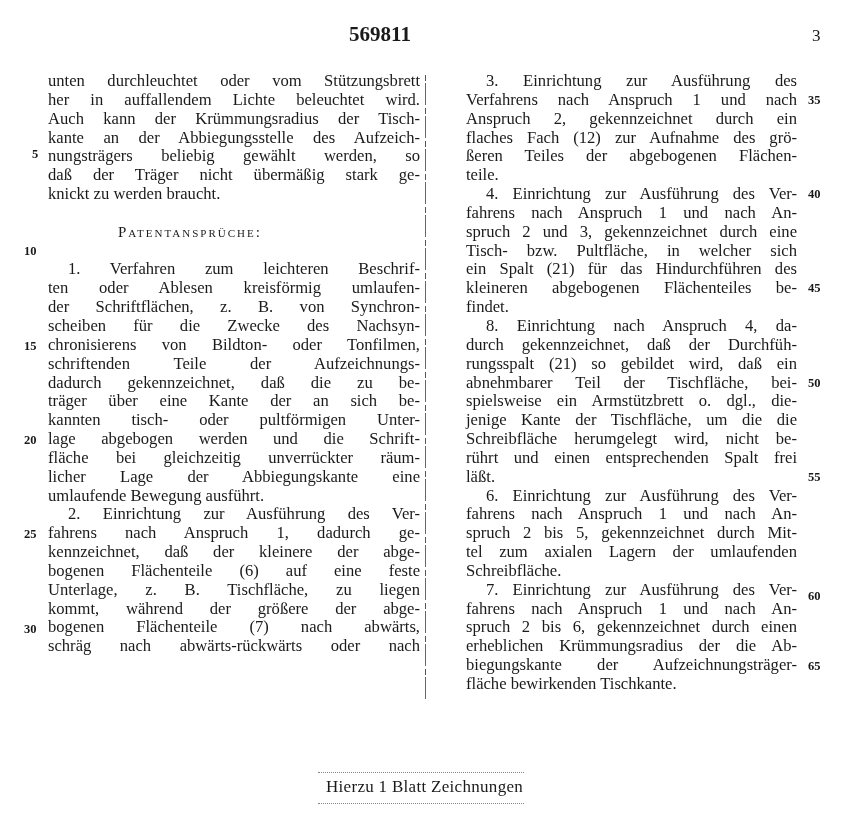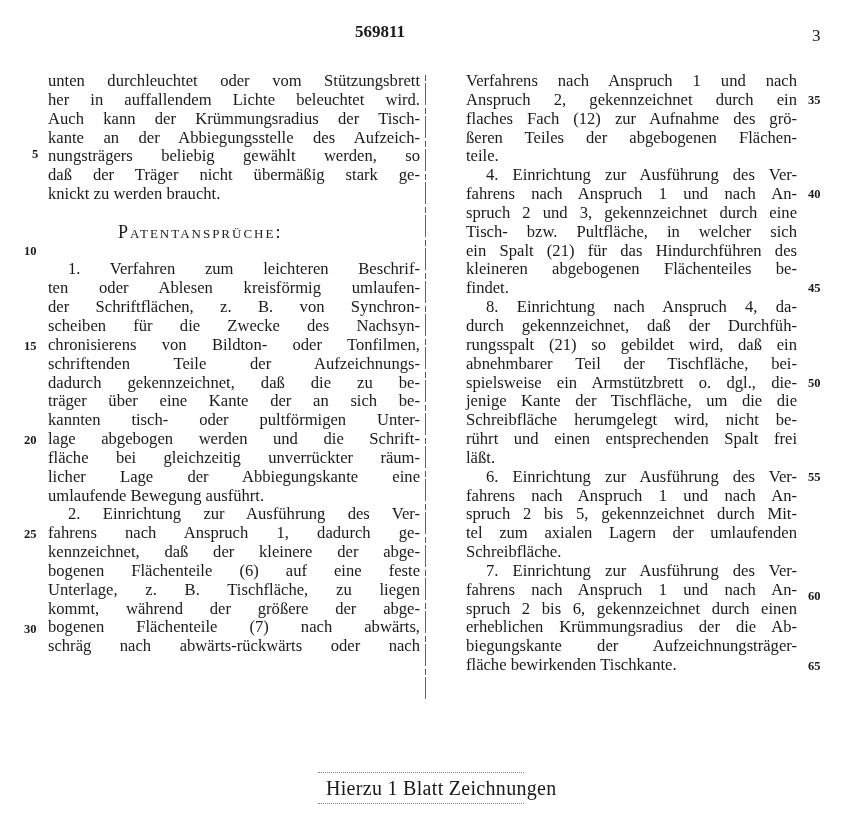--- a/index.html
+++ b/index.html
@@ -1,34 +1,34 @@
 <!DOCTYPE html>
 <html><head>
 <meta charset="utf-8">
 <style>
   html, body { margin: 0; padding: 0; background: #ffffff; }
   body { width: 850px; height: 830px; position: relative; overflow: hidden;
          font-family: "DejaVu Serif", "Liberation Serif", serif; color: #1a1a1a; }
   .header-num { position: absolute; top: 22px; left: 0; width: 760px; text-align: center;
-         font-family: "Liberation Serif", serif; font-weight: bold; font-size: 17px; letter-spacing: 0px; }
+         font-family: "Liberation Serif", serif; font-weight: bold; font-size: 21px; letter-spacing: 0px; }
   .page-num { position: absolute; top: 26px; left: 812px; font-family: "Liberation Serif", serif; font-size: 17px; }
   .col { position: absolute; top: 72px; font-family: "Liberation Serif", serif; font-size: 16.6px; line-height: 18.85px; }
   .col-left { left: 48px; width: 372px; }
   .col-right { left: 466px; width: 331px; }
   .line { display: block; white-space: nowrap; text-align: justify; text-align-last: justify; height: 18.85px; overflow: visible; }
   .line.last { text-align-last: left; }
   .line.indent { padding-left: 20px; }
   .blank { display: block; height: 18.85px; }
-  .heading { display: block; height: 18.85px; padding-left: 70px; font-variant: small-caps; letter-spacing: 2px; font-size: 18px; text-align: left; }
+  .heading { display: block; height: 18.85px; padding-left: 70px; font-variant: small-caps; letter-spacing: 2px; font-size: 15px; text-align: left; }
   .divider { position: absolute; left: 425px; top: 75px; width: 1px; height: 625px;
              background: repeating-linear-gradient(to bottom, #555 0 6px, transparent 6px 8px, #666 8px 30px, transparent 30px 33px); }
   .margin-num { position: absolute; font-family: "Liberation Serif", serif; font-weight: bold; font-size: 12.5px; }
   .footer-box { position: absolute; top: 772px; left: 318px; width: 206px; height: 30px;
              border-top: 1px dotted #888; border-bottom: 1px dotted #888; }
-  .footer-text { position: absolute; top: 777px; left: 326px; font-family: "Liberation Serif", serif; font-size: 20px; letter-spacing: 0.3px; }
+  .footer-text { position: absolute; top: 777px; left: 326px; font-family: "Liberation Serif", serif; font-size: 17px; letter-spacing: 0.3px; }
 </style>
 </head>
 <body>
 
 <div class="header-num">569811</div>
 <div class="page-num">3</div>
 
 <div class="col col-left">
   <div>
     <span class="line">unten durchleuchtet oder vom Stützungsbrett</span>
@@ -73,20 +73,21 @@
 <div class="margin-num" style="left:24px; top:244px;">10</div>
 <div class="margin-num" style="left:24px; top:339px;">15</div>
 <div class="margin-num" style="left:24px; top:433px;">20</div>
 <div class="margin-num" style="left:24px; top:527px;">25</div>
 <div class="margin-num" style="left:24px; top:622px;">30</div>
 
 <div class="divider"></div>
 
 <div class="col col-right">
   <div>
+    <span class="line indent">3. Einrichtung zur Ausführung des</span>
     <span class="line">Verfahrens nach Anspruch 1 und nach</span>
     <span class="line">Anspruch 2, gekennzeichnet durch ein</span>
     <span class="line">flaches Fach (12) zur Aufnahme des grö-</span>
     <span class="line">ßeren Teiles der abgebogenen Flächen-</span>
     <span class="line last">teile.</span>
   </div>
   <div>
     <span class="line indent">4. Einrichtung zur Ausführung des Ver-</span>
     <span class="line">fahrens nach Anspruch 1 und nach An-</span>
     <span class="line">spruch 2 und 3, gekennzeichnet durch eine</span>

